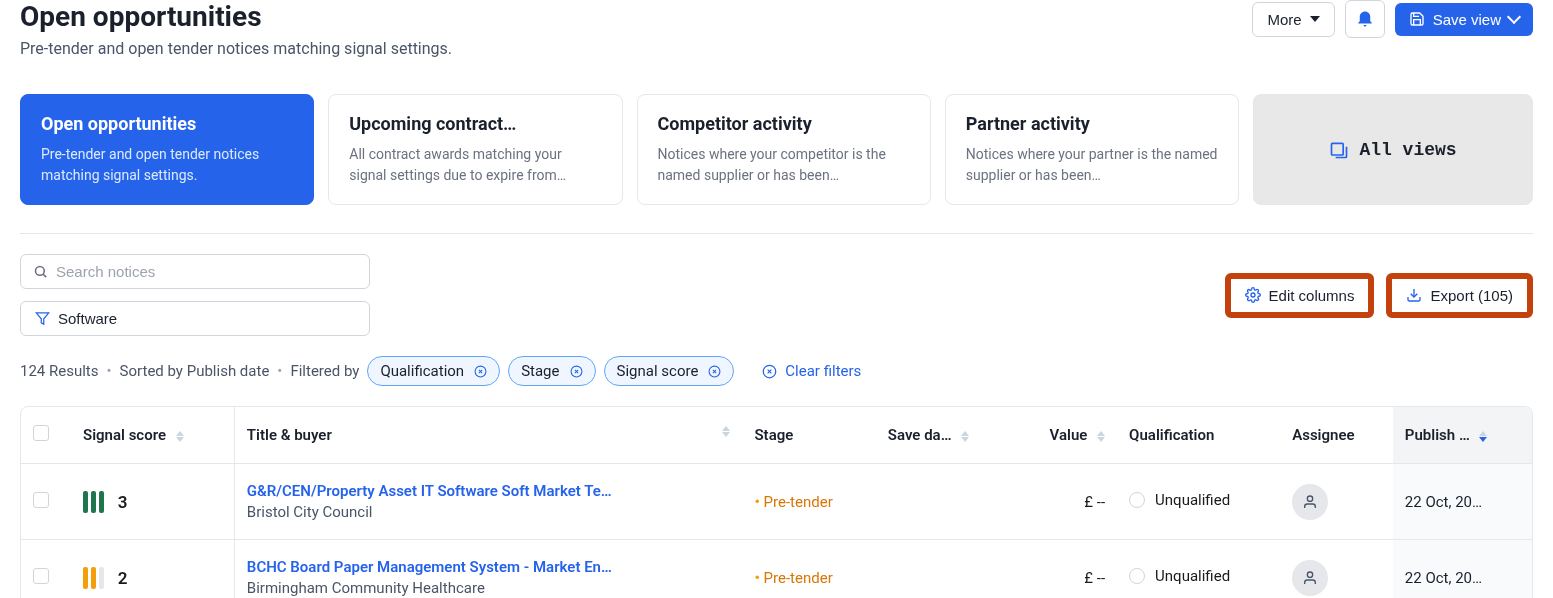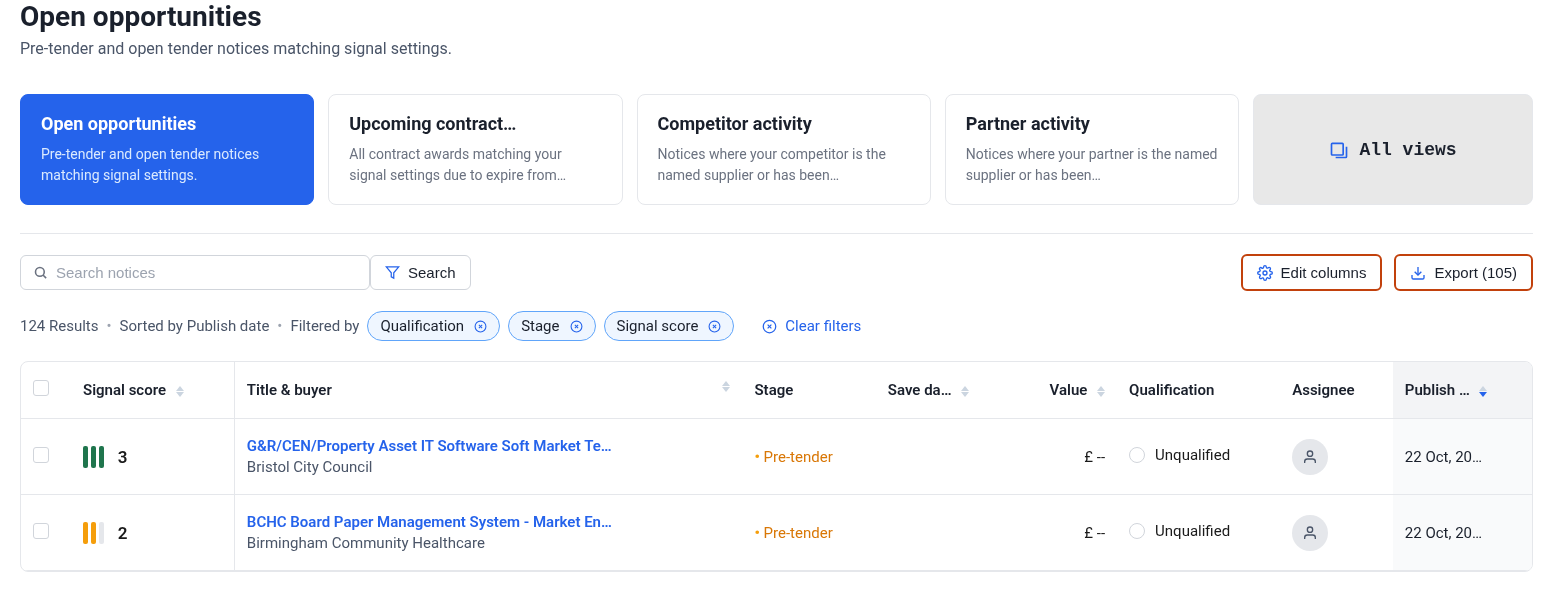--- a/index.html
+++ b/index.html
@@ -169,21 +169,22 @@
     
     .toolbar {
       display: flex;
       justify-content: space-between;
       align-items: center;
       padding: 20px 0;
     }
     
     .toolbar-left {
       display: flex;
-      gap: 0;
+      gap: 12px;
+      flex-direction: column;
     }
     
     .search-input-wrapper {
       display: flex;
       align-items: center;
       border: 1px solid #d1d5db;
       border-radius: 6px;
       padding: 8px 12px;
       width: 350px;
       gap: 8px;
@@ -220,21 +221,21 @@
     
     .toolbar-right {
       display: flex;
       gap: 12px;
     }
     
     .edit-columns-btn, .export-btn {
       display: flex;
       align-items: center;
       gap: 8px;
-      border: 2px solid #c2410c;
+      border: 6px solid #c2410c;
       background: #fff;
       border-radius: 6px;
       padding: 8px 14px;
       font-size: 15px;
       cursor: pointer;
       color: #1a202c;
     }
     
     .edit-columns-btn svg, .export-btn svg {
       color: #2563eb;
@@ -468,20 +469,40 @@
       max-width: 100px;
     }
   </style>
 </head>
 <body>
 
 <div class="page-header">
   <div class="header-left">
     <h1>Open opportunities</h1>
     <p>Pre-tender and open tender notices matching signal settings.</p>
+  </div>
+  <div class="header-actions">
+    <button class="more-btn">
+      <span>More</span>
+      <span class="triangle-down"></span>
+    </button>
+    <button class="notif-btn">
+      <svg width="18" height="18" viewBox="0 0 24 24" fill="currentColor">
+        <path d="M12 2C8.14 2 5 5.14 5 9v6l-2 2v1h18v-1l-2-2V9c0-3.86-3.14-7-7-7zm0 20c1.1 0 2-.9 2-2h-4c0 1.1.9 2 2 2z"></path>
+      </svg>
+    </button>
+    <button class="save-view-btn">
+      <svg width="16" height="16" viewBox="0 0 24 24" fill="none" stroke="currentColor" stroke-width="2">
+        <path d="M19 21H5a2 2 0 0 1-2-2V5a2 2 0 0 1 2-2h11l5 5v11a2 2 0 0 1-2 2z"></path>
+        <polyline points="17 21 17 13 7 13 7 21"></polyline>
+        <polyline points="7 3 7 8 15 8"></polyline>
+      </svg>
+      <span>Save view</span>
+      <span class="chevron-down"></span>
+    </button>
   </div>
 </div>
 
 <div class="view-cards">
   <div class="view-card active">
     <h3>Open opportunities</h3>
     <p>Pre-tender and open tender notices matching signal settings.</p>
   </div>
   <div class="view-card">
     <h3>Upcoming contract…</h3>
@@ -510,21 +531,21 @@
       <svg width="15" height="15" viewBox="0 0 24 24" fill="none" stroke="#6b7280" stroke-width="2.5">
         <circle cx="11" cy="11" r="7"></circle>
         <line x1="21" y1="21" x2="16" y2="16"></line>
       </svg>
       <input type="text" placeholder="Search notices" style="">
     </div>
     <button class="filters-btn">
       <svg width="15" height="15" viewBox="0 0 24 24" fill="none" stroke="currentColor" stroke-width="2">
         <polygon points="22 3 2 3 10 12.5 10 19 14 21 14 12.5 22 3"></polygon>
       </svg>
-      <span>Search</span>
+      <span>Software</span>
     </button>
   </div>
   <div class="toolbar-right">
     <button class="edit-columns-btn">
       <svg width="16" height="16" viewBox="0 0 24 24" fill="none" stroke="currentColor" stroke-width="2">
         <circle cx="12" cy="12" r="3"></circle>
         <path d="M19.4 15a1.65 1.65 0 0 0 .33 1.82l.06.06a2 2 0 1 1-2.83 2.83l-.06-.06a1.65 1.65 0 0 0-1.82-.33 1.65 1.65 0 0 0-1 1.51V21a2 2 0 1 1-4 0v-.09a1.65 1.65 0 0 0-1-1.51 1.65 1.65 0 0 0-1.82.33l-.06.06a2 2 0 1 1-2.83-2.83l.06-.06a1.65 1.65 0 0 0 .33-1.82 1.65 1.65 0 0 0-1.51-1H3a2 2 0 1 1 0-4h.09a1.65 1.65 0 0 0 1.51-1 1.65 1.65 0 0 0-.33-1.82l-.06-.06a2 2 0 1 1 2.83-2.83l.06.06a1.65 1.65 0 0 0 1.82.33h0a1.65 1.65 0 0 0 1-1.51V3a2 2 0 1 1 4 0v.09a1.65 1.65 0 0 0 1 1.51h0a1.65 1.65 0 0 0 1.82-.33l.06-.06a2 2 0 1 1 2.83 2.83l-.06.06a1.65 1.65 0 0 0-.33 1.82v0a1.65 1.65 0 0 0 1.51 1H21a2 2 0 1 1 0 4h-.09a1.65 1.65 0 0 0-1.51 1z"></path>
       </svg>
       <span>Edit columns</span>
     </button>

